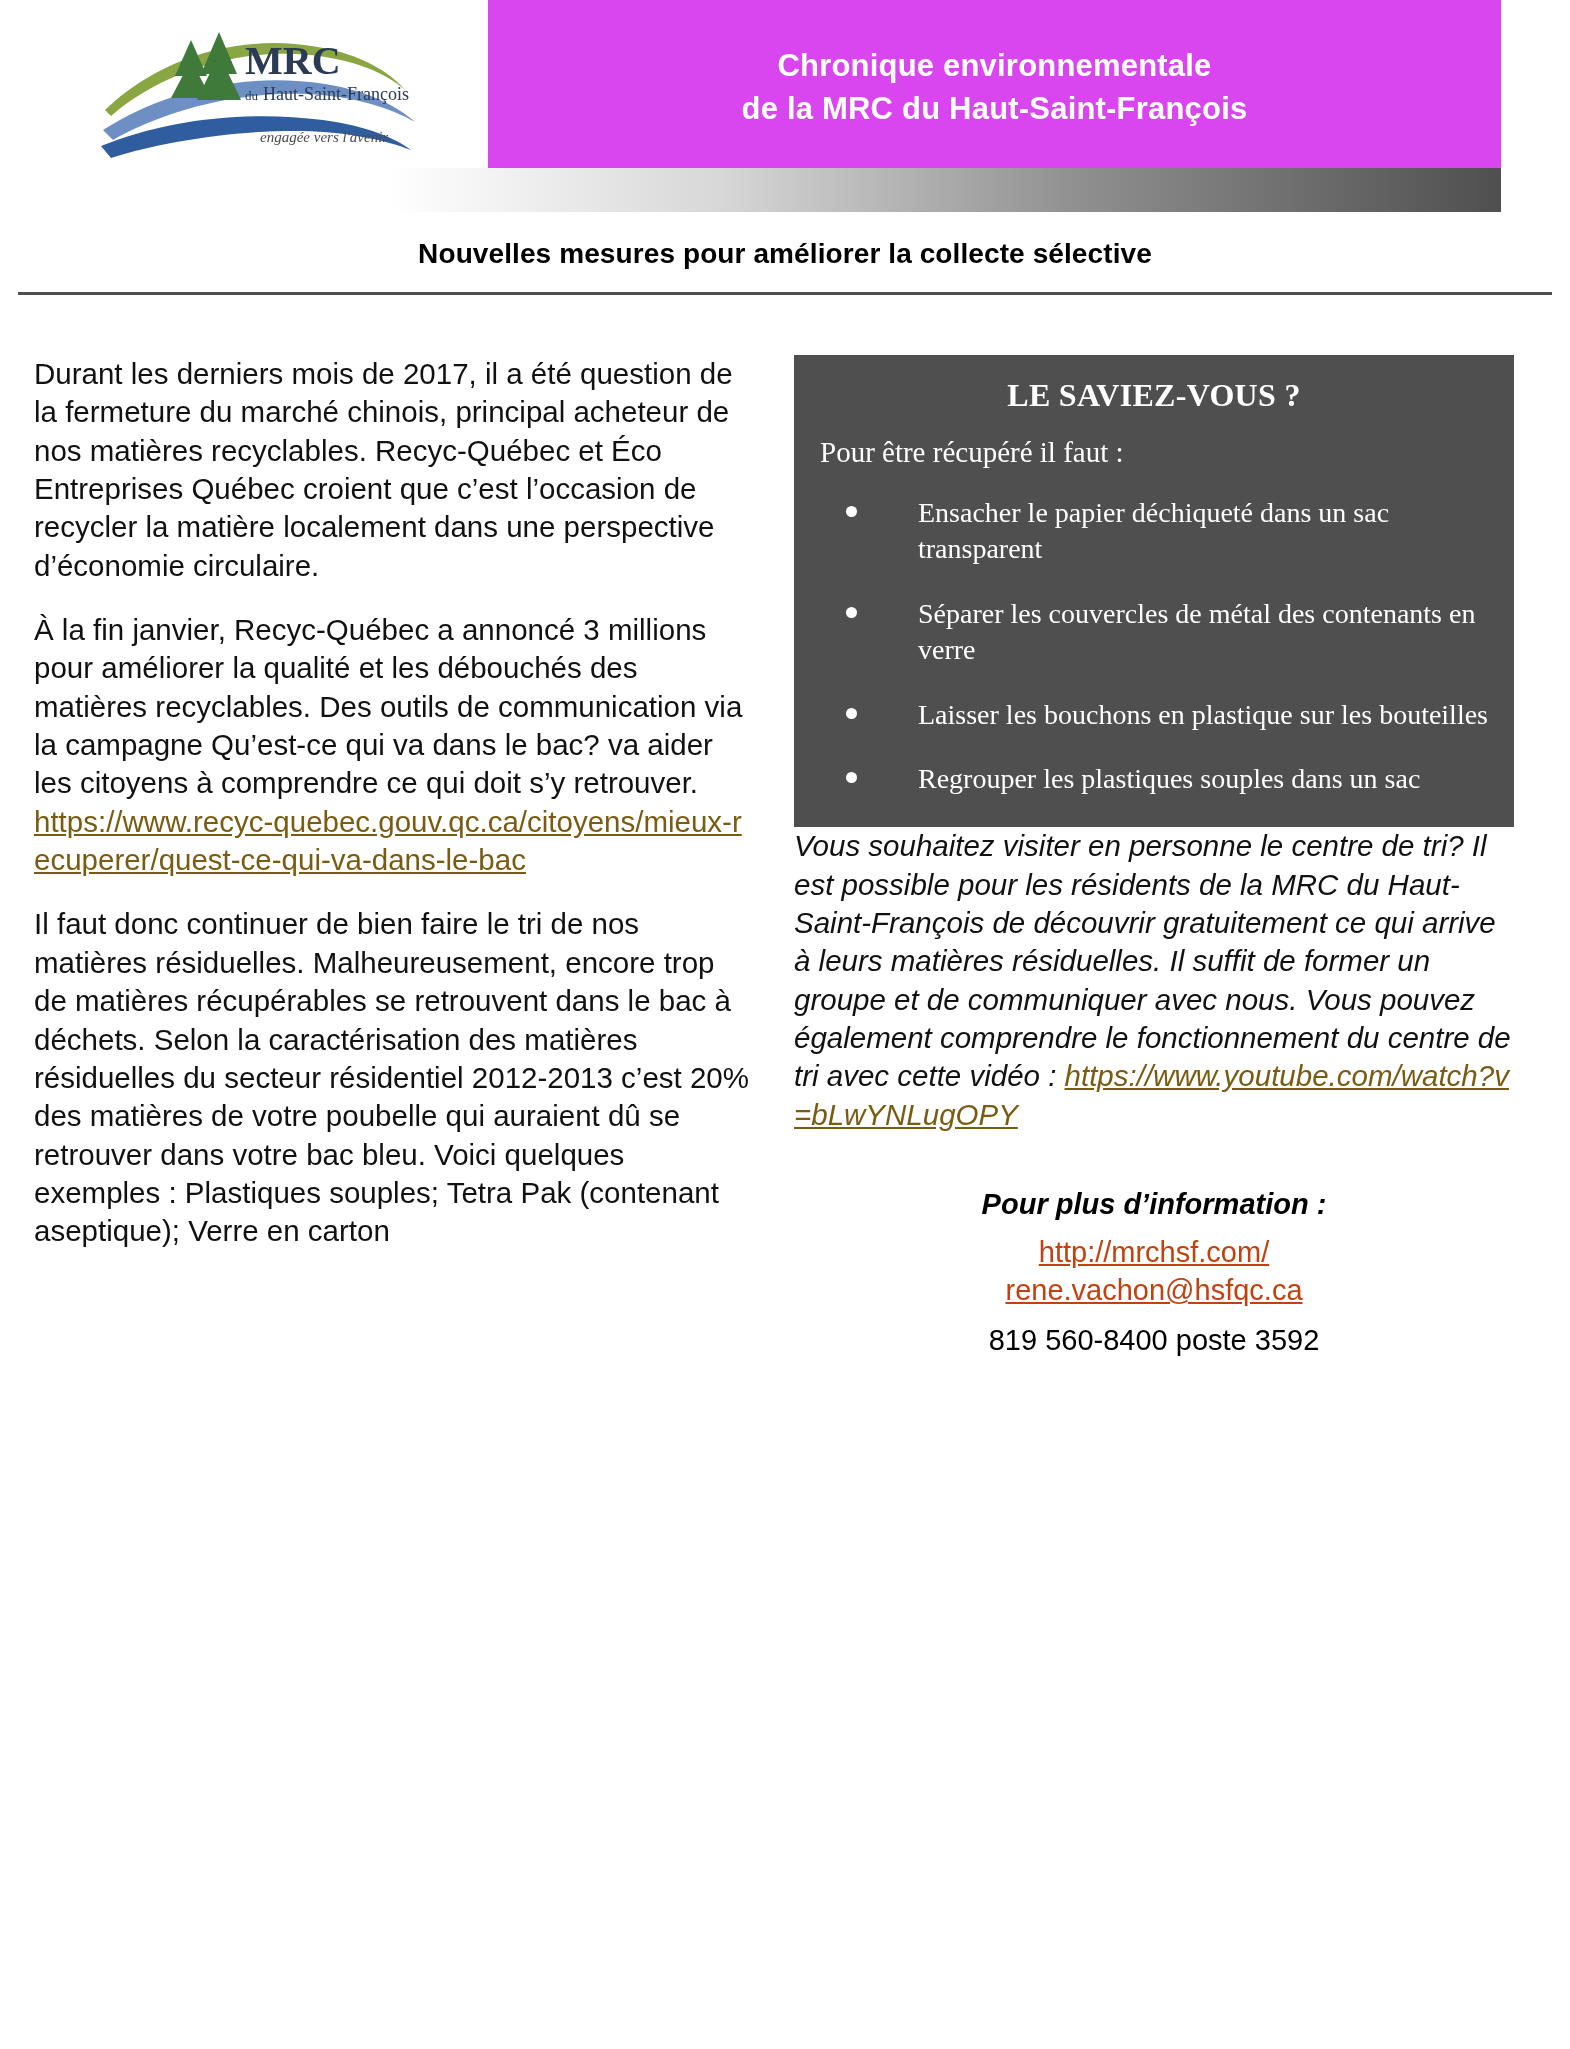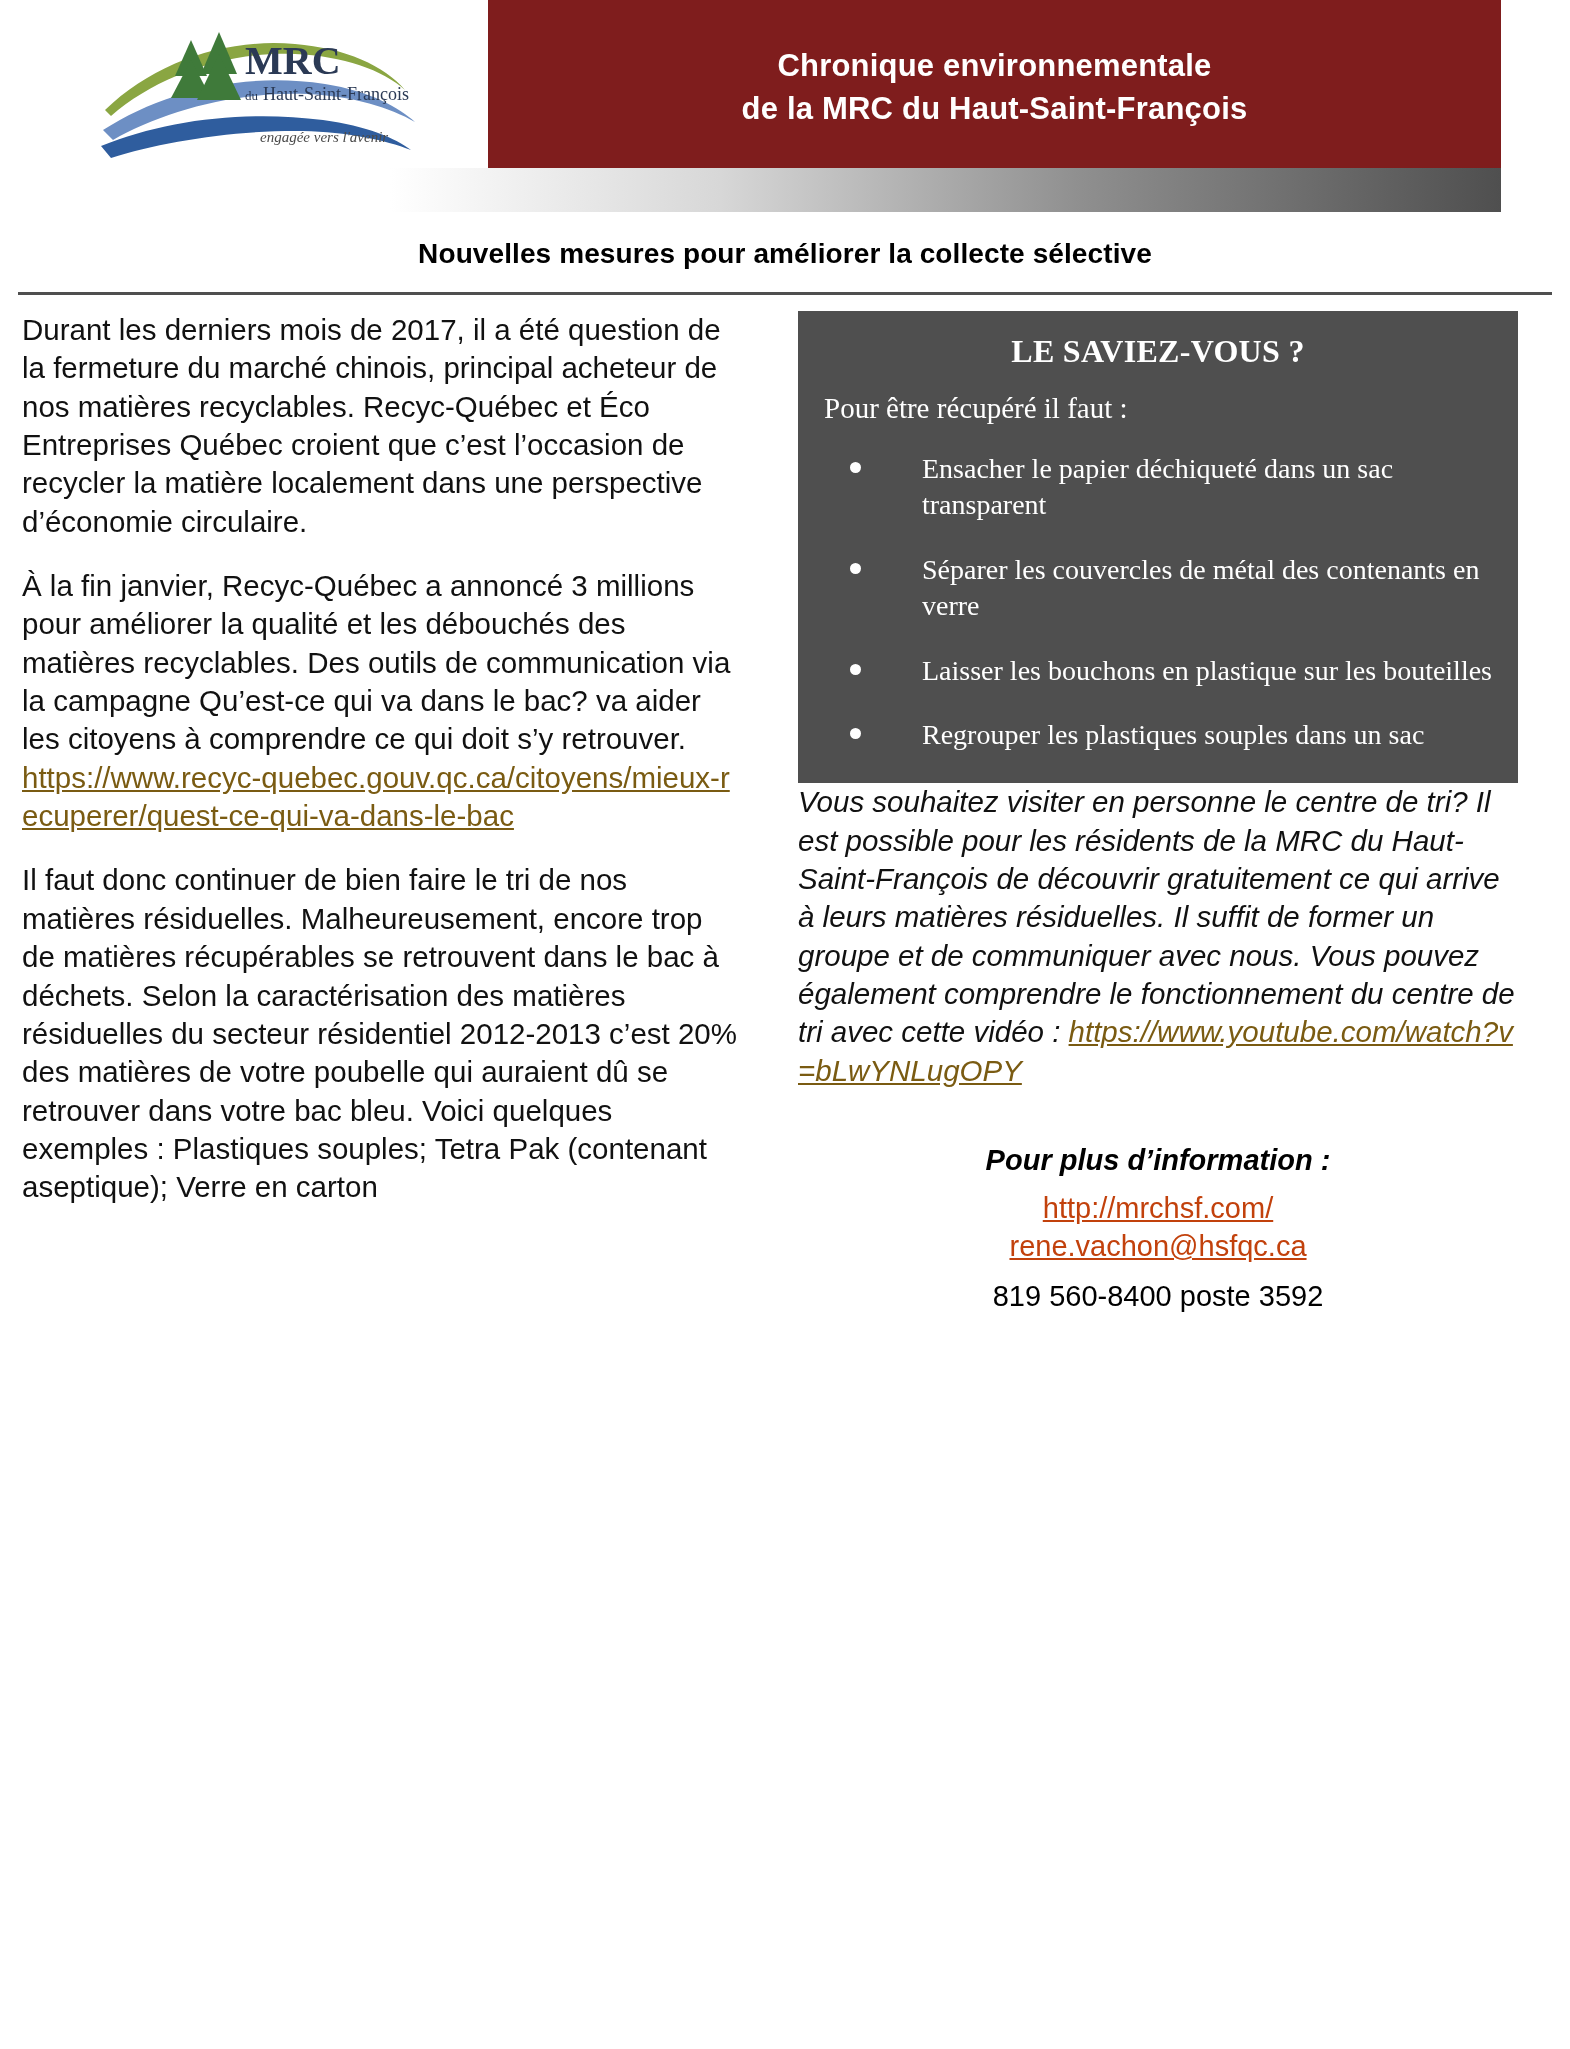--- a/index.html
+++ b/index.html
@@ -22,21 +22,21 @@
     position: relative;
     width: 1570px;
     height: 212px;
   }
   .header-band {
     position: absolute;
     left: 488px;
     top: 0;
     width: 1013px;
     height: 176px;
-    background: #7f1d1d;
+    background: #d946ef;
     display: flex;
     align-items: center;
     justify-content: center;
   }
   .header-title {
     color: #ffffff;
     font-size: 31px;
     font-weight: bold;
     line-height: 1.38;
     text-align: center;
@@ -73,22 +73,23 @@
   .title-rule {
     margin: 22px 18px 0 18px;
     border-top: 3px solid #4f4f4f;
     height: 0;
   }
 
   
   .columns {
     position: relative;
     display: flex;
-    padding: 16px 22px 0 22px;
-    gap: 56px;
+    padding: 16px 22px 0 34px;
+    gap: 40px;
+    margin-top: 44px;
   }
   .col-left { width: 720px; flex: 0 0 720px; }
   .col-right { width: 720px; flex: 0 0 720px; }
 
   p.body {
     font-size: 29.5px;
     line-height: 1.30;
     margin: 0 0 26px 0;
     color: #111;
   }

